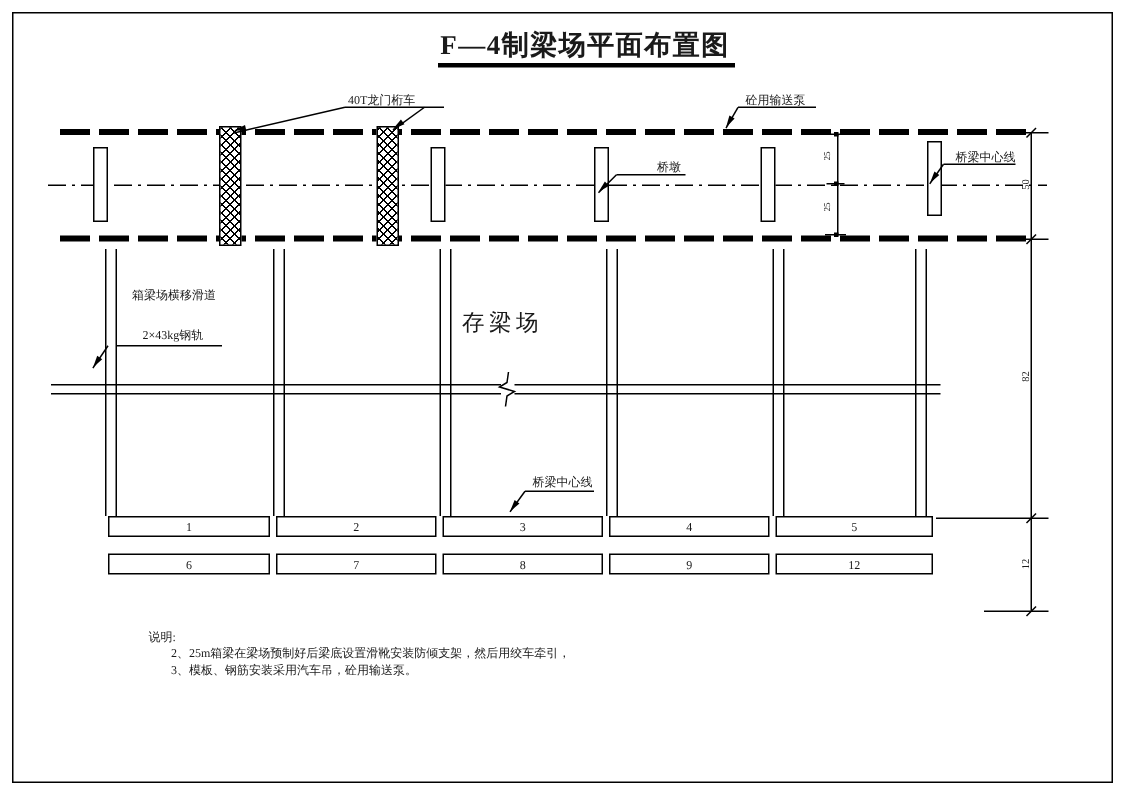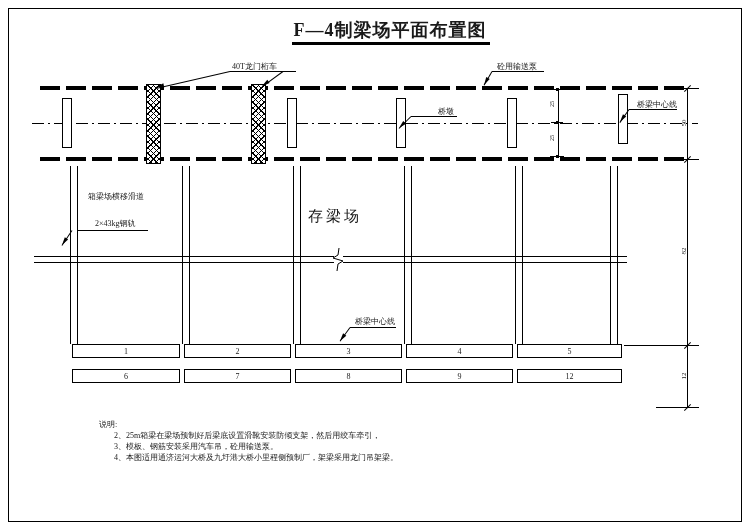--- a/index.html
+++ b/index.html
@@ -160,16 +160,15 @@
       <span>9</span>
     </div>
   <div class="pbox" style="left:517px;top:369px;width:103px;">
       <span>12</span>
     </div>
 
   <div class="notes">
     <div>说明:</div>
     <div style="padding-left:15px;">2、25m箱梁在梁场预制好后梁底设置滑靴安装防倾支架，然后用绞车牵引，</div>
     <div style="padding-left:15px;">3、模板、钢筋安装采用汽车吊，砼用输送泵。</div>
-    <div style="padding-left:15px;">4、本图适用通济运河大桥及九圩港大桥小里程侧预制厂，架梁采用龙门吊架梁。</div>
   </div>
 
 </div>
 
 </body></html>

